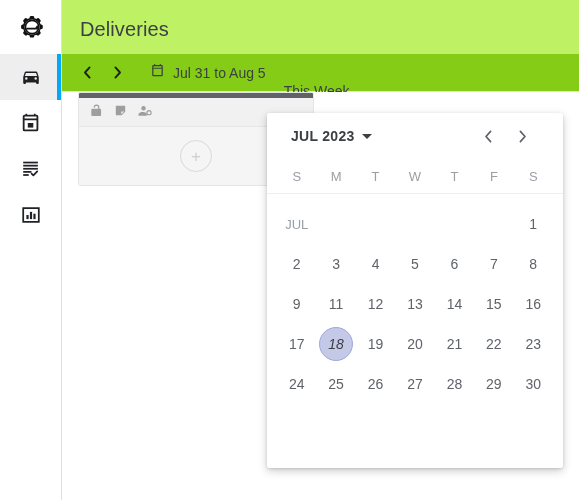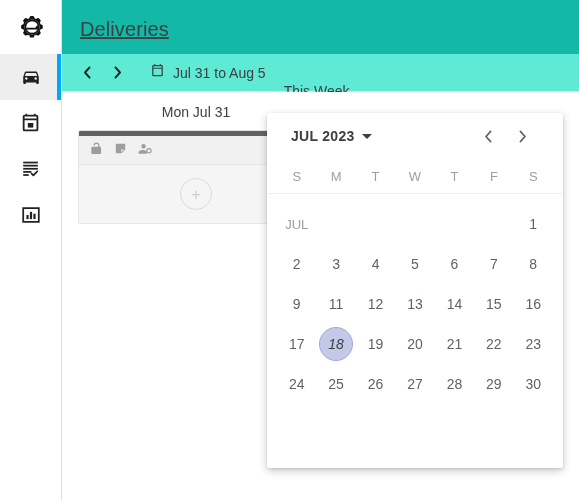--- a/index.html
+++ b/index.html
@@ -57,45 +57,44 @@
     background: #03a9f4;
   }
   .rail-icon svg { display: block; }
 
   
   .topbar {
     position: absolute;
     left: 62px; top: 0;
     right: 0;
     height: 60px;
-    background: #14b8a6;
+    background: #bef264;
     border-bottom: 1px solid #e0e0e0;
     box-sizing: border-box;
     display: flex;
     align-items: center;
-    text-decoration: underline;
   }
   .page-title {
     font-size: 20px;
     color: #3c4043;
     padding-left: 18px;
     letter-spacing: .1px;
   }
 
   
   .toolbar {
     position: absolute;
     left: 62px; top: 54px;
     right: 0;
     height: 38px;
     border-bottom: 1px solid #e0e0e0;
     box-sizing: border-box;
     display: flex;
     align-items: center;
-    background: #5eead4;
+    background: #84cc16;
   }
   .tb-nav {
     width: 30px;
     height: 30px;
     display: flex;
     align-items: center;
     justify-content: center;
     cursor: pointer;
     color: #202124;
   }
@@ -363,21 +362,20 @@
         </svg>
       </span>
       <span class="tb-range">Jul 31 to Aug 5</span>
     </div>
 
     <div class="tb-thisweek">This Week</div>
   </div>
 
   <div class="board">
     <div class="col">
-      <div class="col-head">Mon Jul 31</div>
       <div class="card">
         <div class="card-topbar"></div>
         <div class="card-icons">
           <span>
             <svg width="15" height="15" viewBox="0 0 24 24">
               <path fill="#9e9e9e" d="M17.5 9.2h-.9V7a4.6 4.6 0 0 0-9.2 0h1.9a2.7 2.7 0 0 1 5.4 0v2.2H5.5c-1 0-1.8.8-1.8 1.8v8c0 1 .8 1.8 1.8 1.8h12c1 0 1.8-.8 1.8-1.8v-8c0-1-.8-1.8-1.8-1.8z"></path>
             </svg>
           </span>
           <span>
             <svg width="15" height="15" viewBox="0 0 24 24">

